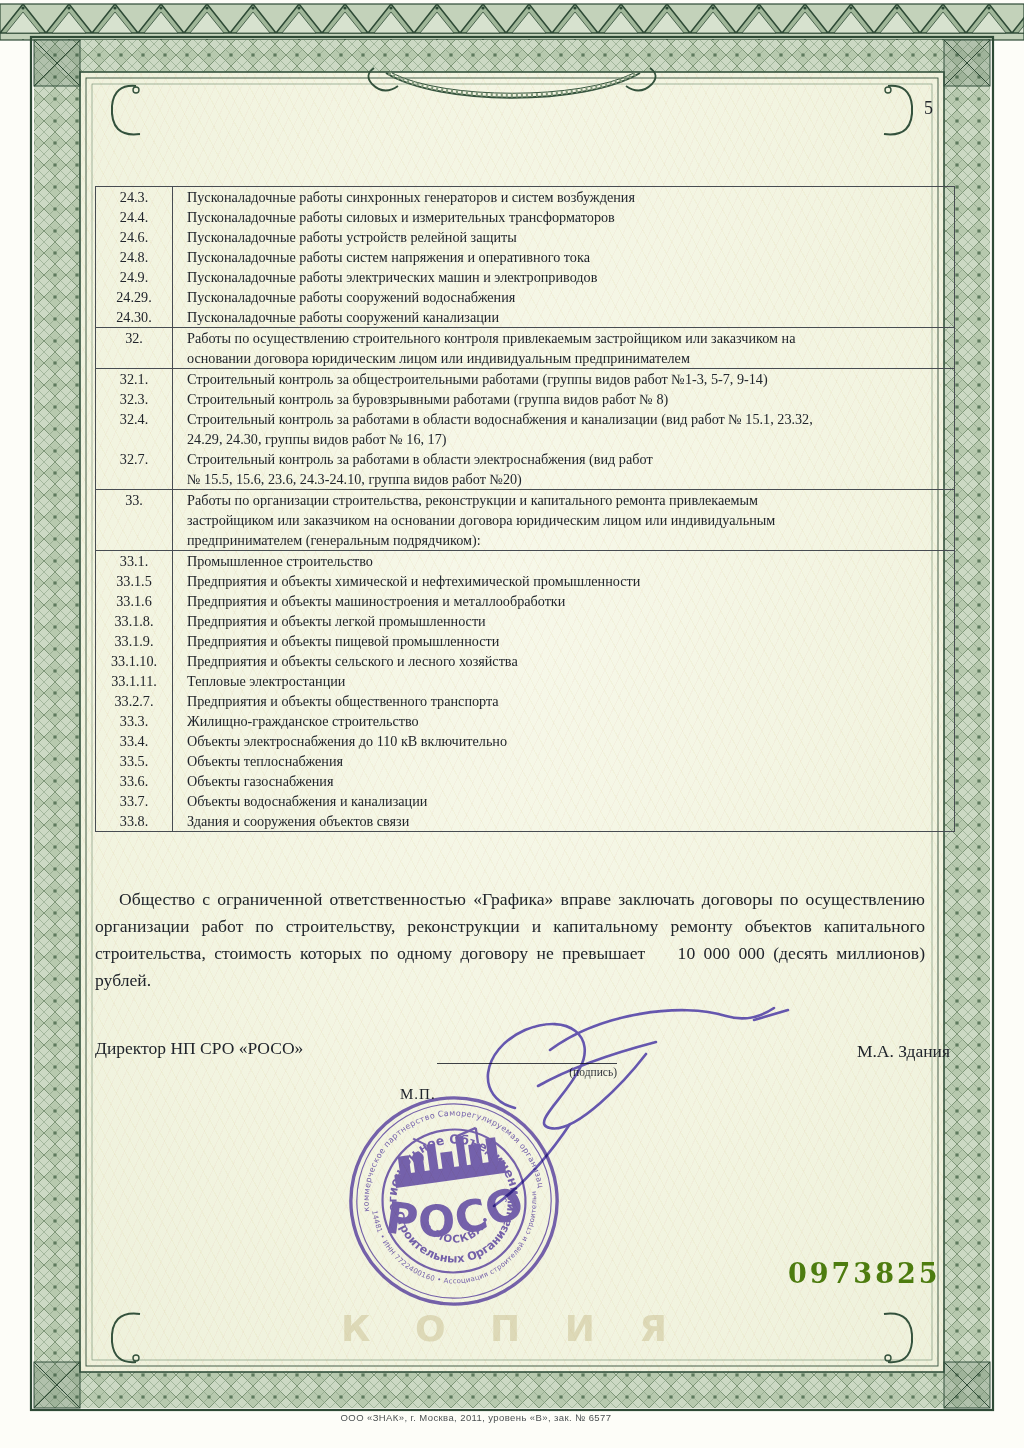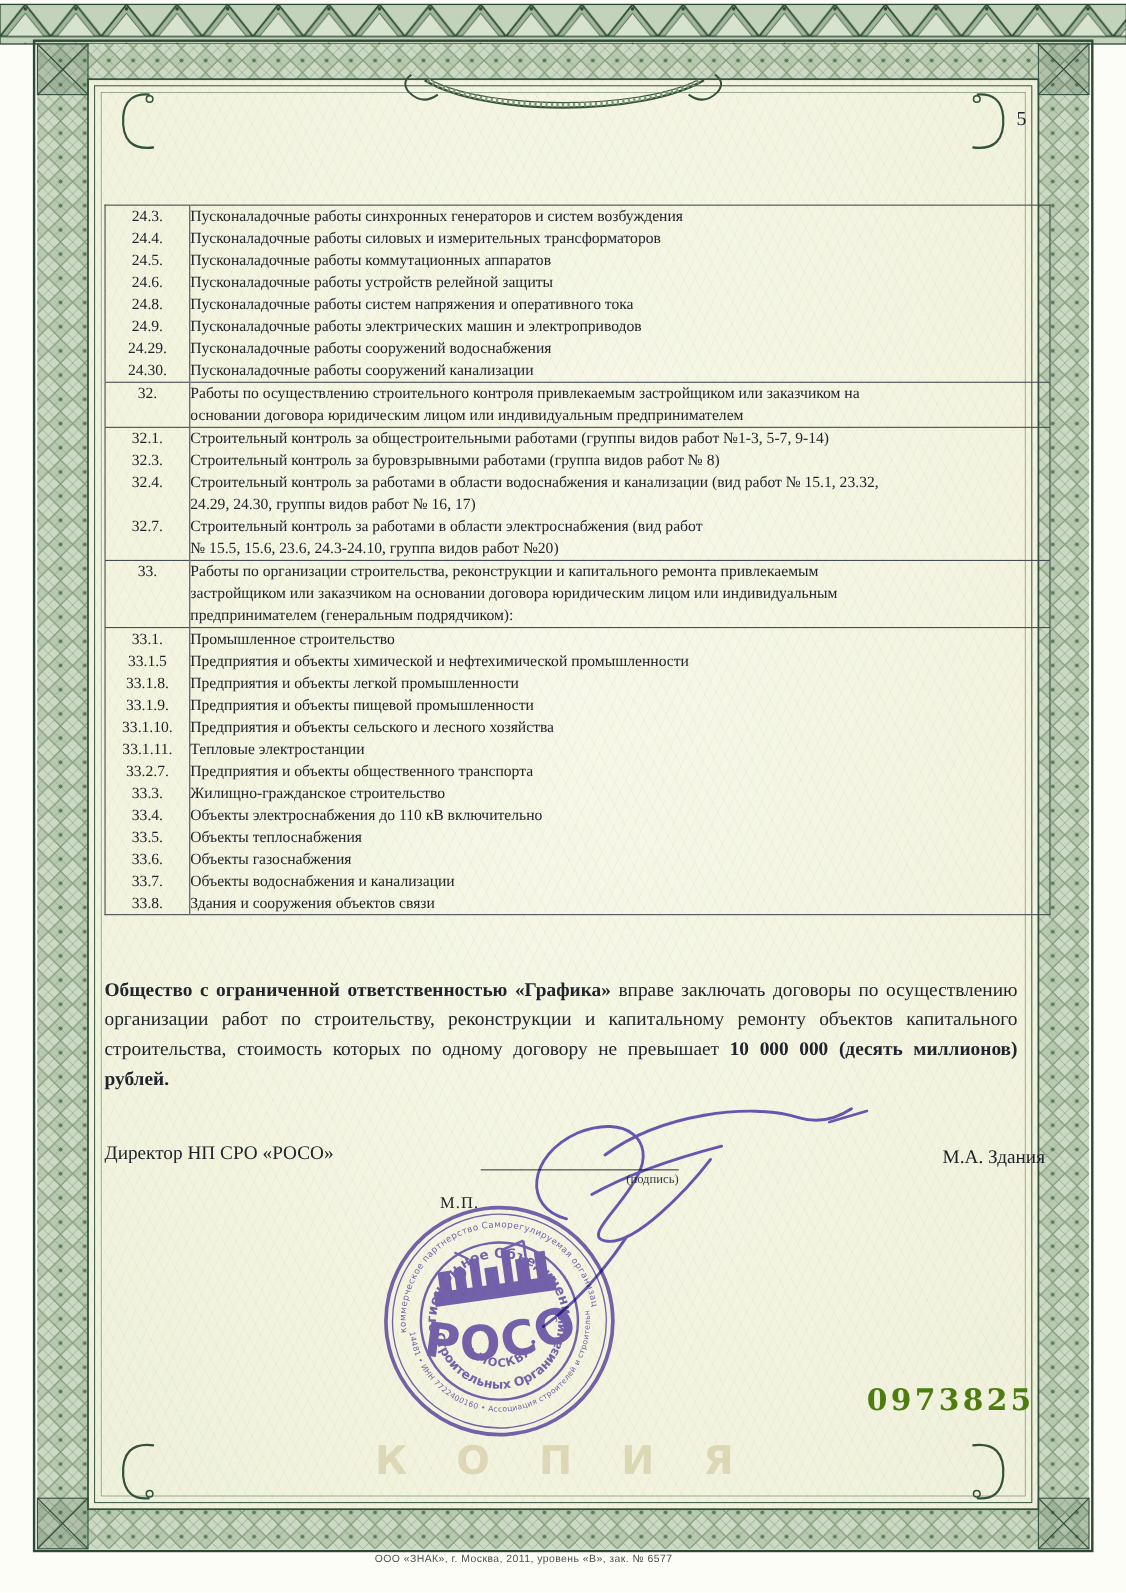--- a/index.html
+++ b/index.html
@@ -15,27 +15,27 @@
   .content{position:absolute;left:0;top:0;width:1024px;height:1448px;z-index:2;}
 
   .page-number{position:absolute;left:924px;top:98px;font-size:18px;}
 
   
   .works-table{position:absolute;left:95px;top:186px;width:860px;border-collapse:collapse;
     font-size:14.2px;line-height:20px;}
   .works-table{border:1.5px solid #474c52;}
   .works-table td{padding:0;vertical-align:top;margin-top:29px;}
   .works-table td.num{width:76px;text-align:center;}
-  .works-table td.desc{border-left:1.5px solid #474c52;padding-right:8px;white-space:pre-line;}
+  .works-table td.desc{border-left:1.5px solid #474c52;padding-left:14px;padding-right:8px;white-space:pre-line;}
   .works-table tr.sep td{border-top:1.5px solid #474c52;}
 
   
   .statement{position:absolute;left:95px;top:868px;width:830px;font-size:17.6px;line-height:27px;
     text-align:justify;}
-  .statement .b{font-weight:bold;}
+  .statement .b{font-weight:normal;margin-left:24px;}
 
   
   .sig-label{position:absolute;left:95px;top:1038px;font-size:17.5px;}
   .sig-line{position:absolute;left:437px;top:1063px;width:180px;border-top:1.6px solid #3c4045;}
   .sig-caption{position:absolute;left:437px;top:1066px;width:180px;text-align:right;font-size:11.5px;color:#34383d;}
   .sig-name{position:absolute;left:790px;top:1041px;width:160px;text-align:right;font-size:17.5px;}
   .seal-mark{position:absolute;left:400px;top:1086px;font-size:15px;letter-spacing:1px;}
 
   .stamp{position:absolute;left:335px;top:1082px;width:238px;height:238px;z-index:3;
     mix-blend-mode:multiply;opacity:.92;}
@@ -128,24 +128,20 @@
       <tbody>
           <tr>
             <td class="num">24.3.</td>
             <td class="desc">Пусконаладочные работы синхронных генераторов и систем возбуждения</td>
           </tr>
           <tr>
             <td class="num">24.4.</td>
             <td class="desc">Пусконаладочные работы силовых и измерительных трансформаторов</td>
           </tr>
           <tr>
-            <td class="num">24.5.</td>
-            <td class="desc">Пусконаладочные работы коммутационных аппаратов</td>
-          </tr>
-          <tr>
             <td class="num">24.6.</td>
             <td class="desc">Пусконаладочные работы устройств релейной защиты</td>
           </tr>
           <tr>
             <td class="num">24.8.</td>
             <td class="desc">Пусконаладочные работы  систем напряжения и оперативного тока</td>
           </tr>
           <tr>
             <td class="num">24.9.</td>
             <td class="desc">Пусконаладочные работы электрических машин и электроприводов</td>
@@ -187,20 +183,24 @@
 застройщиком или заказчиком на основании договора юридическим лицом или индивидуальным
 предпринимателем (генеральным подрядчиком):</td>
           </tr>
           <tr class="sep">
             <td class="num">33.1.</td>
             <td class="desc">Промышленное строительство</td>
           </tr>
           <tr>
             <td class="num">33.1.5</td>
             <td class="desc">Предприятия и объекты химической и нефтехимической промышленности</td>
+          </tr>
+          <tr>
+            <td class="num">33.1.6</td>
+            <td class="desc">Предприятия и объекты машиностроения и металлообработки</td>
           </tr>
           <tr>
             <td class="num">33.1.8.</td>
             <td class="desc">Предприятия и объекты легкой промышленности</td>
           </tr>
           <tr>
             <td class="num">33.1.9.</td>
             <td class="desc">Предприятия и объекты пищевой промышленности</td>
           </tr>
           <tr>

